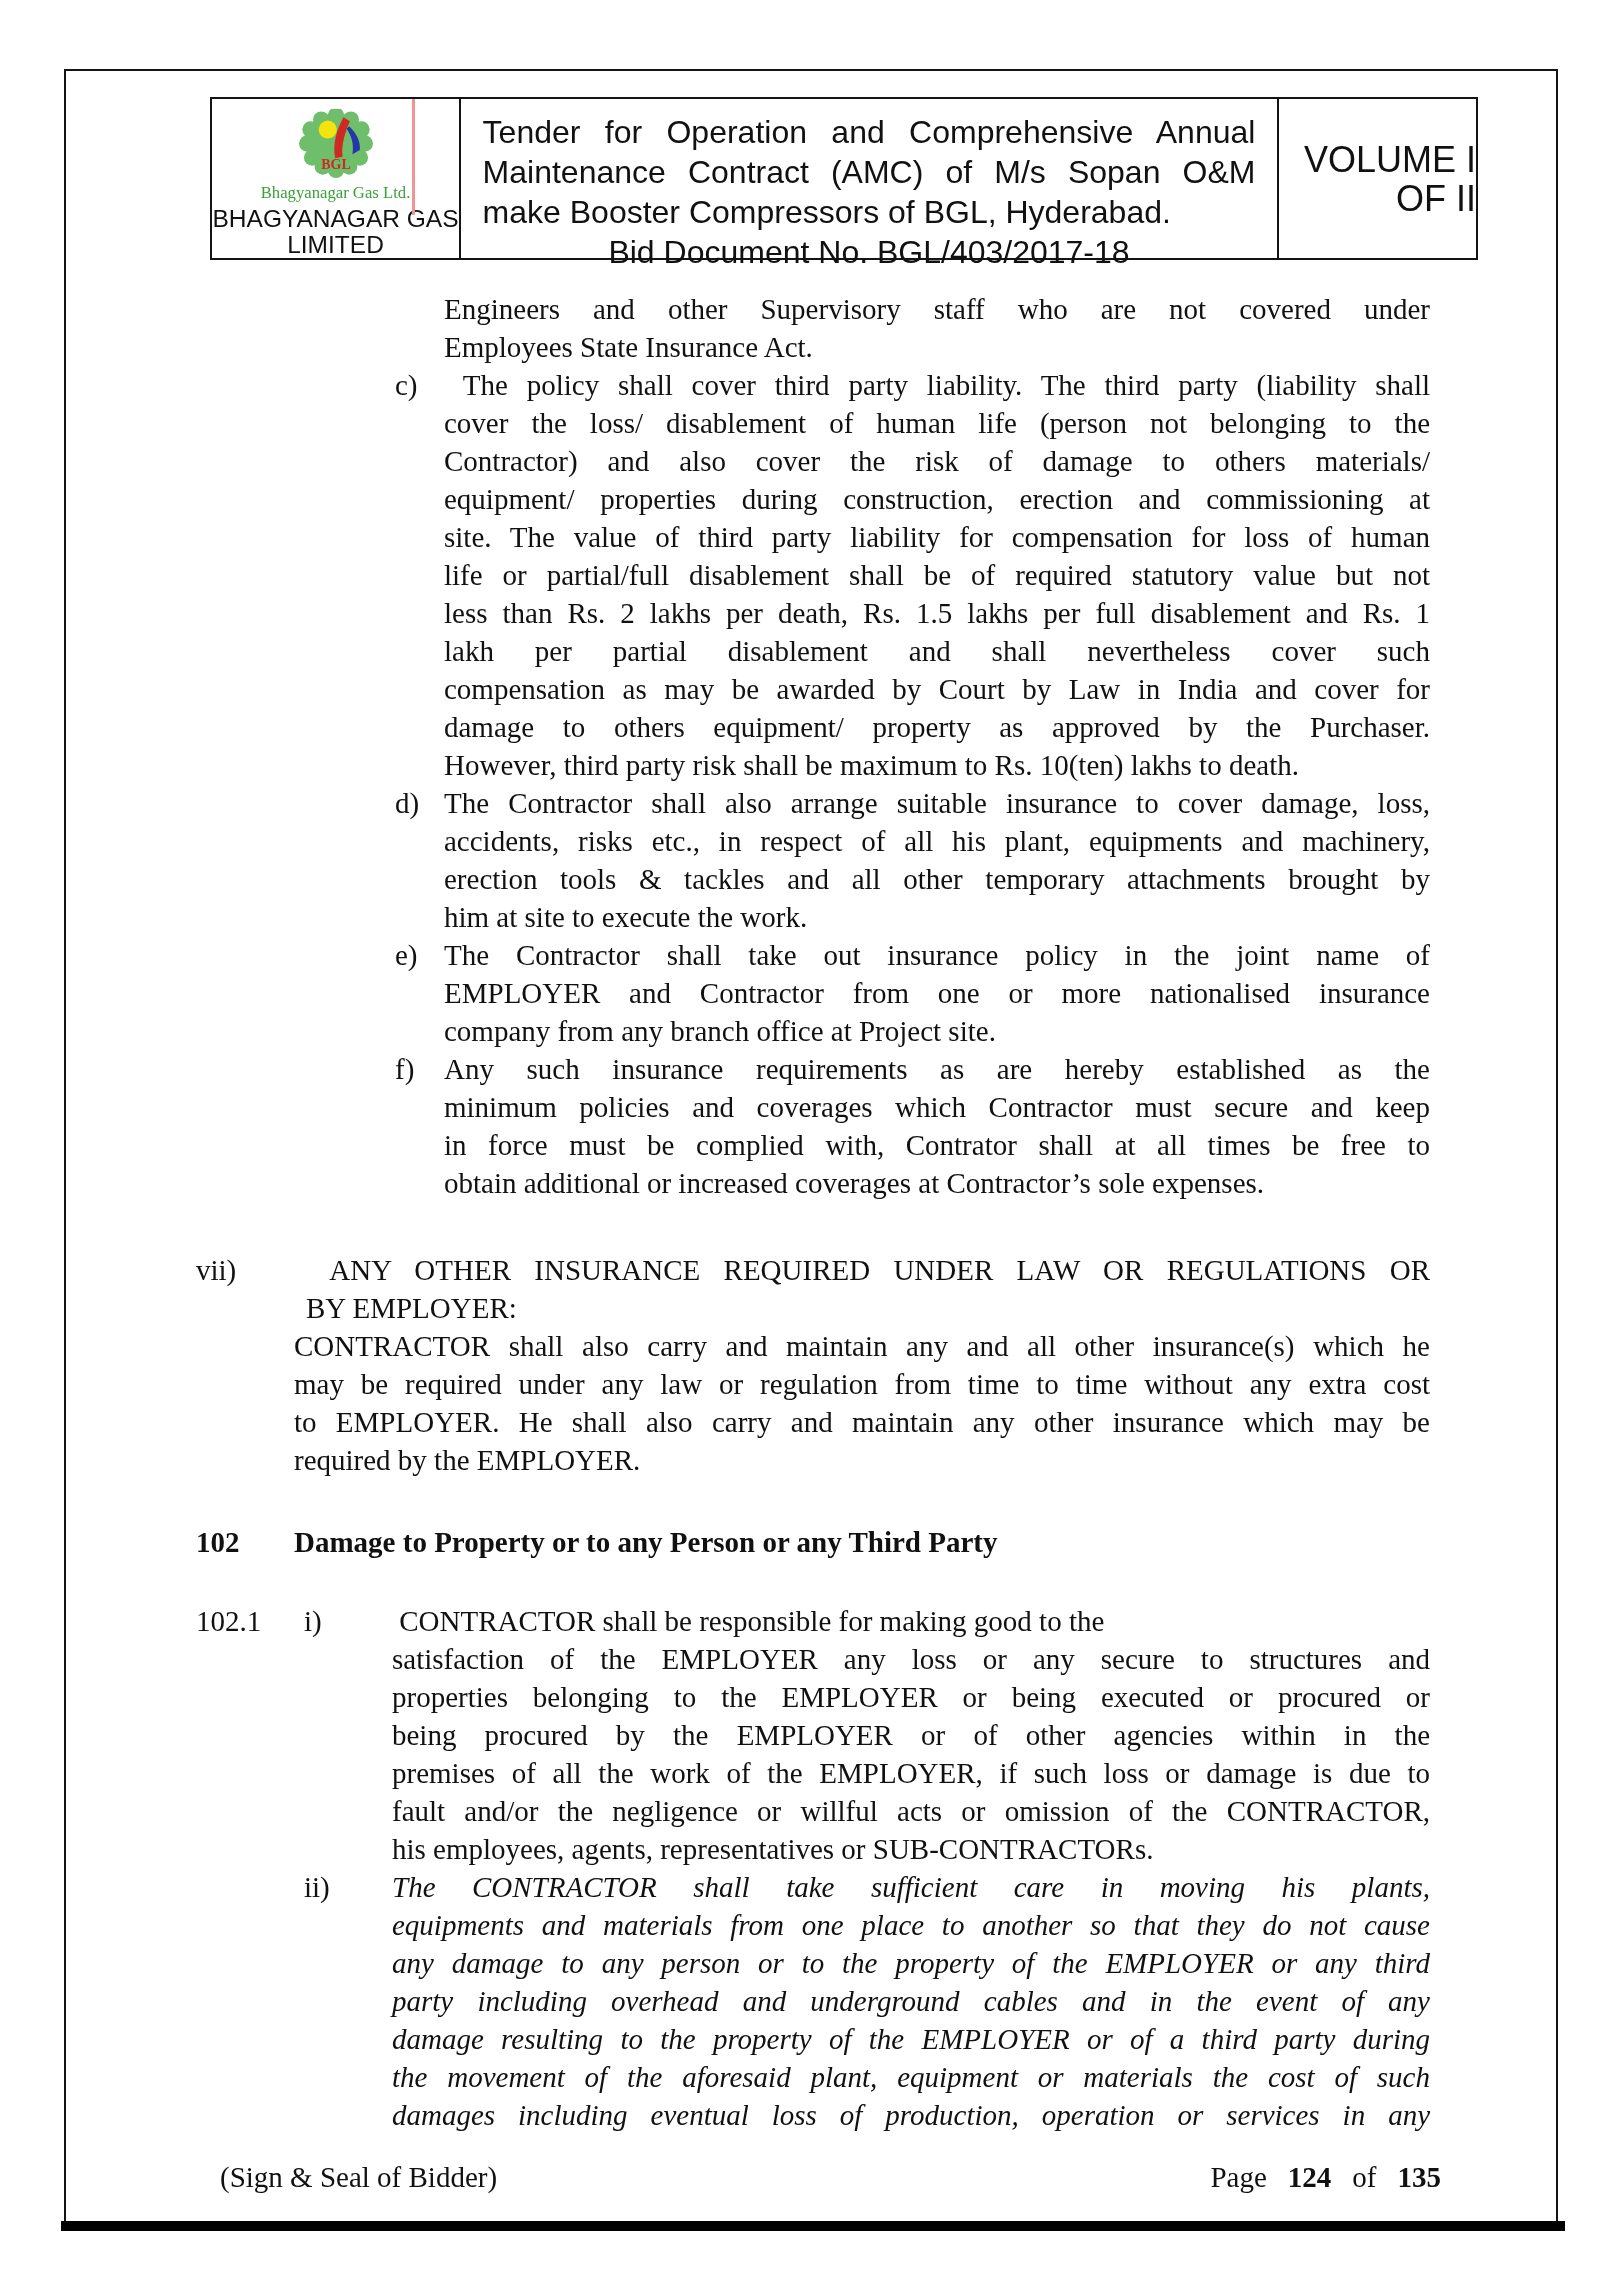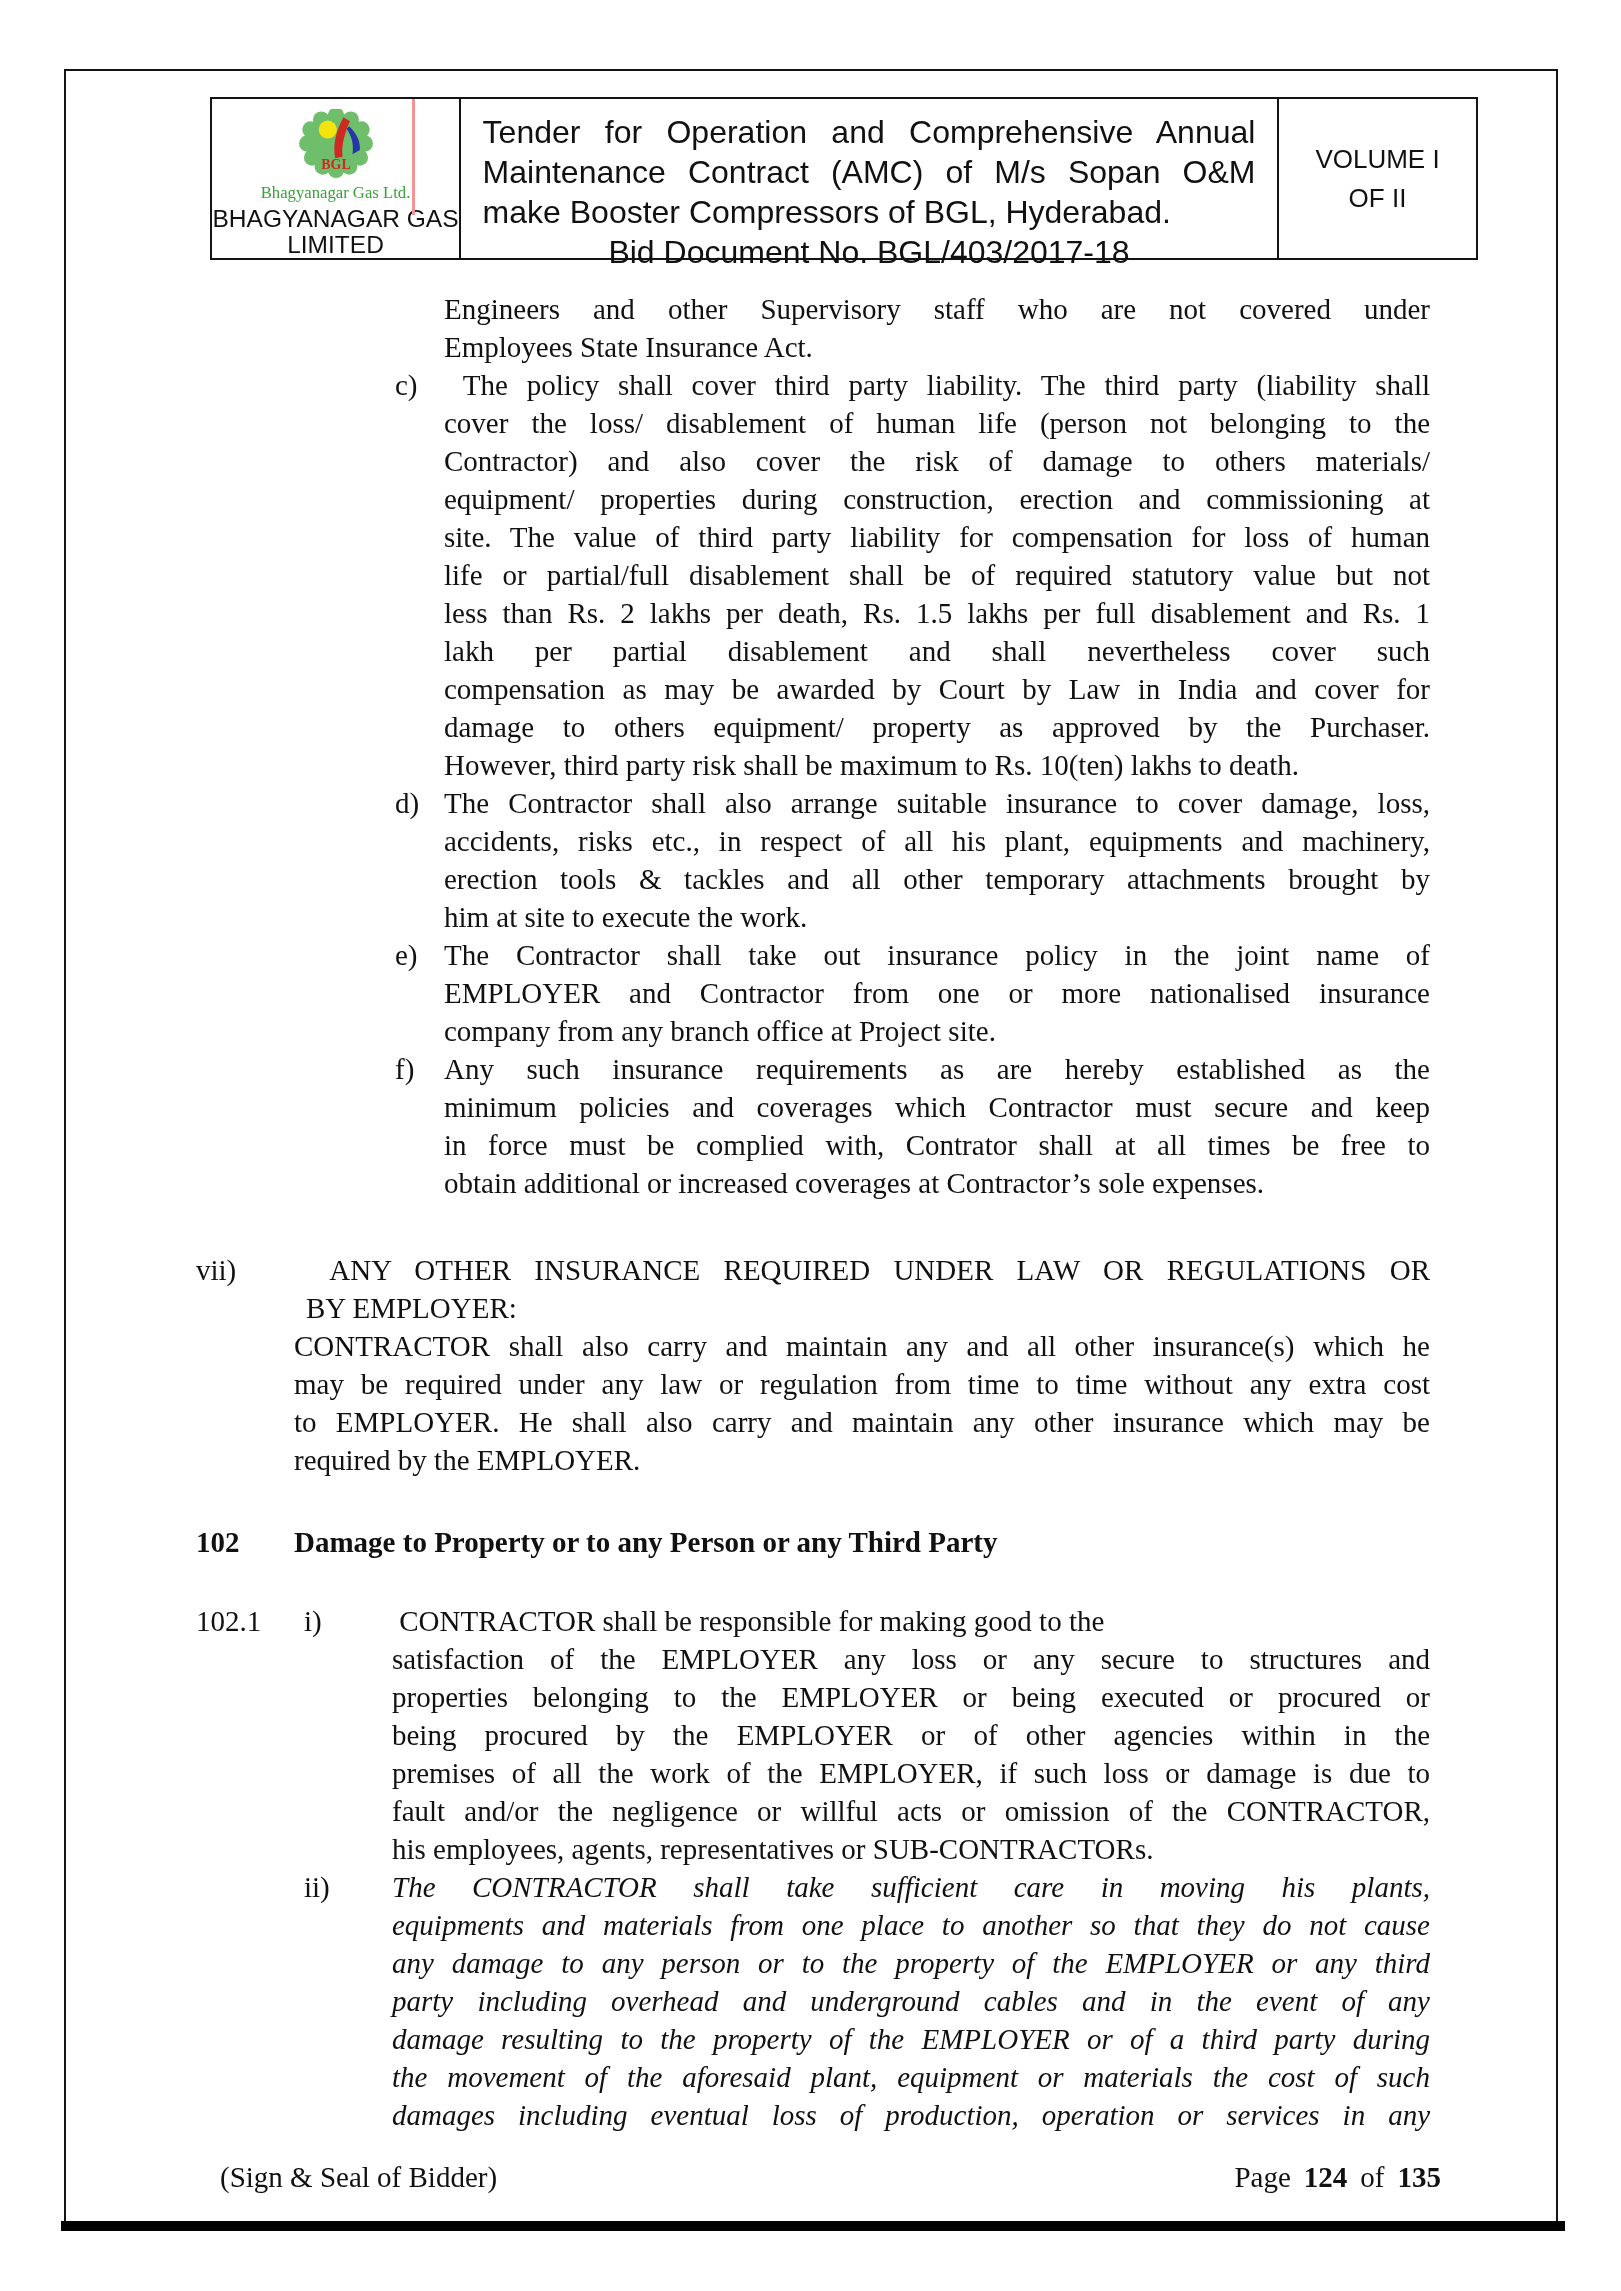--- a/index.html
+++ b/index.html
@@ -15,22 +15,22 @@
   .cell-logo{width:249px;flex:none;border-right:2px solid #141414;position:relative;text-align:center;box-sizing:border-box;}
   .red-line{position:absolute;left:200px;top:0;width:2.9px;height:116px;}
   .logo-svg{margin-top:9.8px;}
   .logo-caption{font-size:16.7px;line-height:17.6px;font-family:"Liberation Serif", serif;margin-top:-2.9px;}
   .company{font-size:24.5px;line-height:25.5px;margin-top:4.9px;letter-spacing:0px;}
   .cell-title{width:818px;flex:none;border-right:2px solid #141414;box-sizing:border-box;
               padding:12.7px 21.6px 0 21.6px;font-size:32px;line-height:40px;}
   .hline{text-align:justify;text-align-last:justify;}
   .hline-left{text-align:left;text-align-last:left;}
   .hline-center{text-align:center;text-align-last:center;}
-  .cell-vol{flex:1;display:flex;flex-direction:column;justify-content:center;text-align:center;
-            font-size:26px;line-height:39px;}
+  .cell-vol{flex:1;display:flex;flex-direction:column;justify-content:center;text-align:right;
+            font-size:36px;line-height:39px;}
   
   .body-text{position:absolute;left:196px;top:290px;width:1234px;font-size:29px;line-height:38px;}
   .tline{text-align:justify;text-align-last:justify;white-space:pre-wrap;}
   .tline.lastline{text-align-last:left;}
   .cont-para{margin-left:248px;}
   .list-item{display:flex;margin-left:199px;}
   .list-item .lbl{flex:none;width:49px;}
   .list-item .txt{flex:1;min-width:0;}
   .vii-row{display:flex;}
   .vii-row .lbl{flex:none;width:98px;}
@@ -43,21 +43,21 @@
   .row1021 .num{flex:none;width:108px;}
   .row1021 .rom{flex:none;width:88px;}
   .row1021 .fl{flex:1;white-space:pre-wrap;}
   .cont1021{margin-left:196px;}
   .row-ii{display:flex;margin-left:108px;}
   .row-ii .lbl{flex:none;width:88px;}
   .row-ii .txt{flex:1;min-width:0;font-style:italic;}
   
   .footer{position:absolute;left:220px;top:2161px;width:1221px;display:flex;
           justify-content:space-between;font-size:29px;}
-  .pageinfo{display:flex;gap:13px;}
+  .pageinfo{display:flex;gap:21px;}
   .b{font-weight:bold;}
 </style>
 </head>
 <body>
 
 <div class="screen">
 
   <div class="frame"></div>
   <div class="bottom-bar"></div>
 

